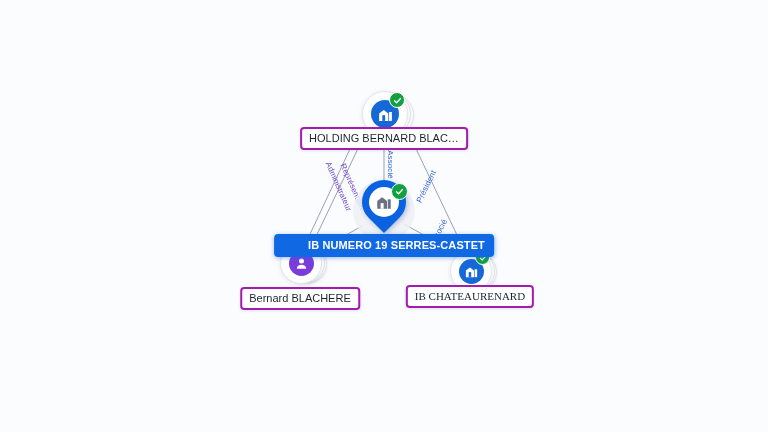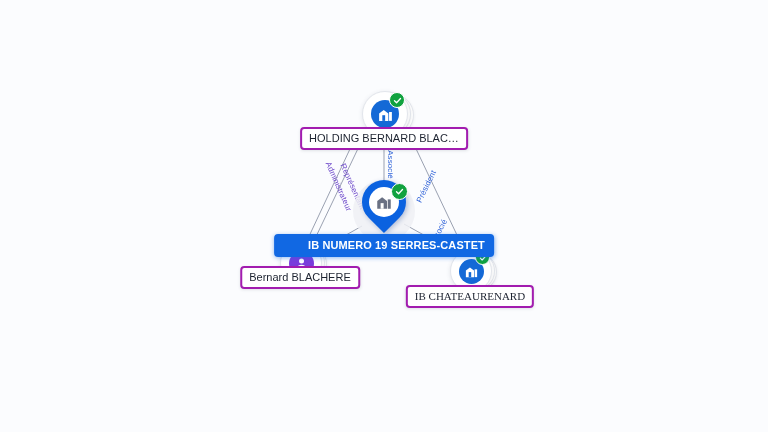--- a/index.html
+++ b/index.html
@@ -261,21 +261,21 @@
       <div class="disc" style="width:40px;height:40px;">
         <div class="glyph-circle person" style="width:25px;height:25px;">
           <svg width="15" height="15" viewBox="0 0 24 24" aria-hidden="true">
             <circle cx="12" cy="8" r="4" fill="#ffffff"></circle>
             <path d="M4.5 20.5c0-4.2 3.4-6.5 7.5-6.5s7.5 2.3 7.5 6.5z" fill="#ffffff"></path>
           </svg>
         </div>
       </div>
     </div>
   </div>
-  <div class="node-label" style="left:300px; top:266px;text-align:right;">Bernard BLACHERE</div>
+  <div class="node-label" style="left:300px; top:287px;text-align:right;">Bernard BLACHERE</div>
 
   <div class="node" style="left:470px; top:270px;">
     <div class="stack" style="width:40px;height:40px;">
       <div class="sheet s3" style="width:36px;height:36px;left:9px;top:3px;"></div>
       <div class="sheet s2" style="width:38px;height:38px;left:5px;top:1px;"></div>
       <div class="disc" style="width:40px;height:40px;">
         <div class="glyph-circle company" style="width:25px;height:25px;">
           <svg width="15" height="15" viewBox="0 0 24 24" aria-hidden="true">
             <path d="M3 21V10.5L9.5 5.5L16 10.5V21H3Z" fill="#ffffff"></path>
             <rect x="17" y="8.5" width="4" height="12.5" fill="#ffffff"></rect>

